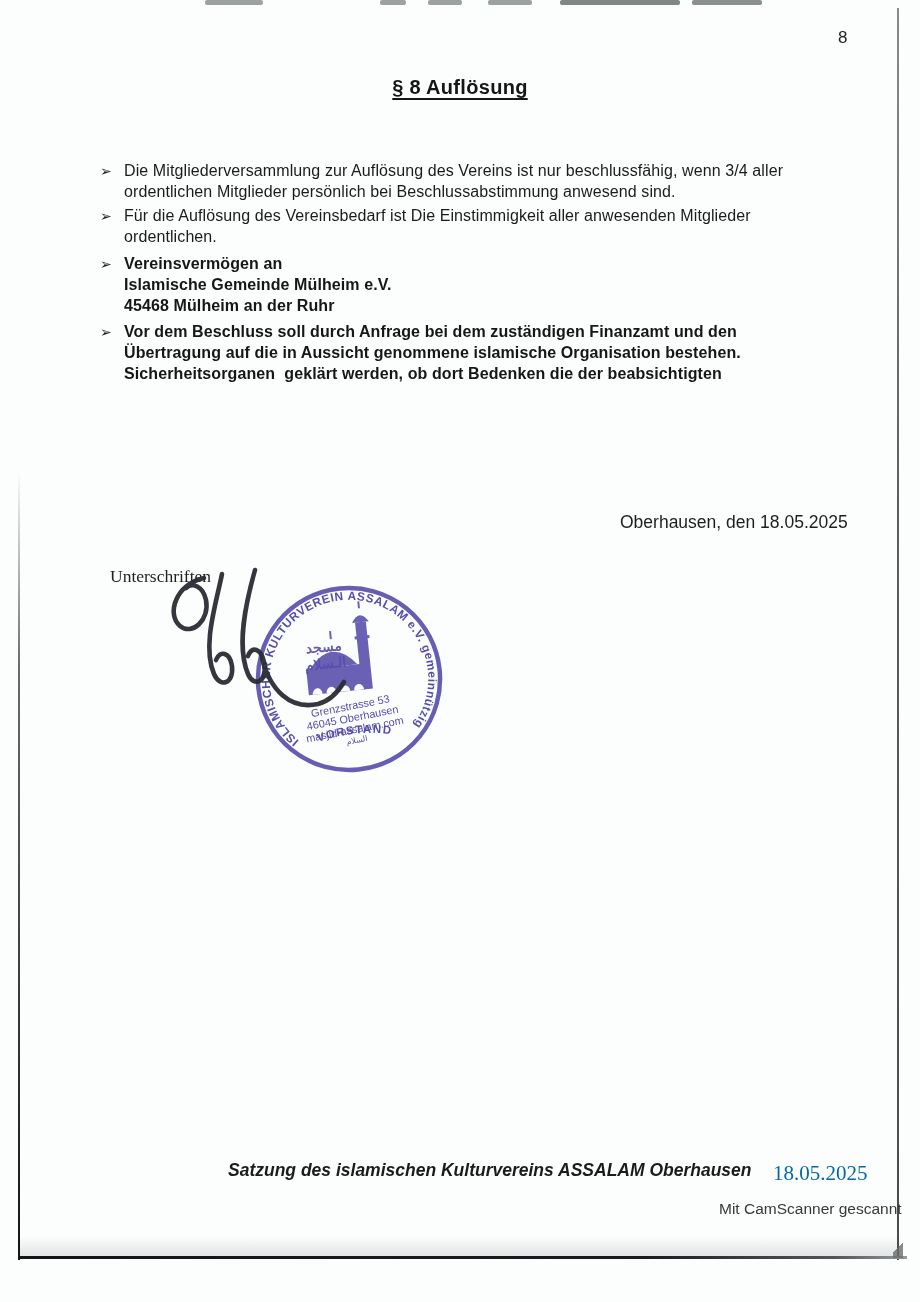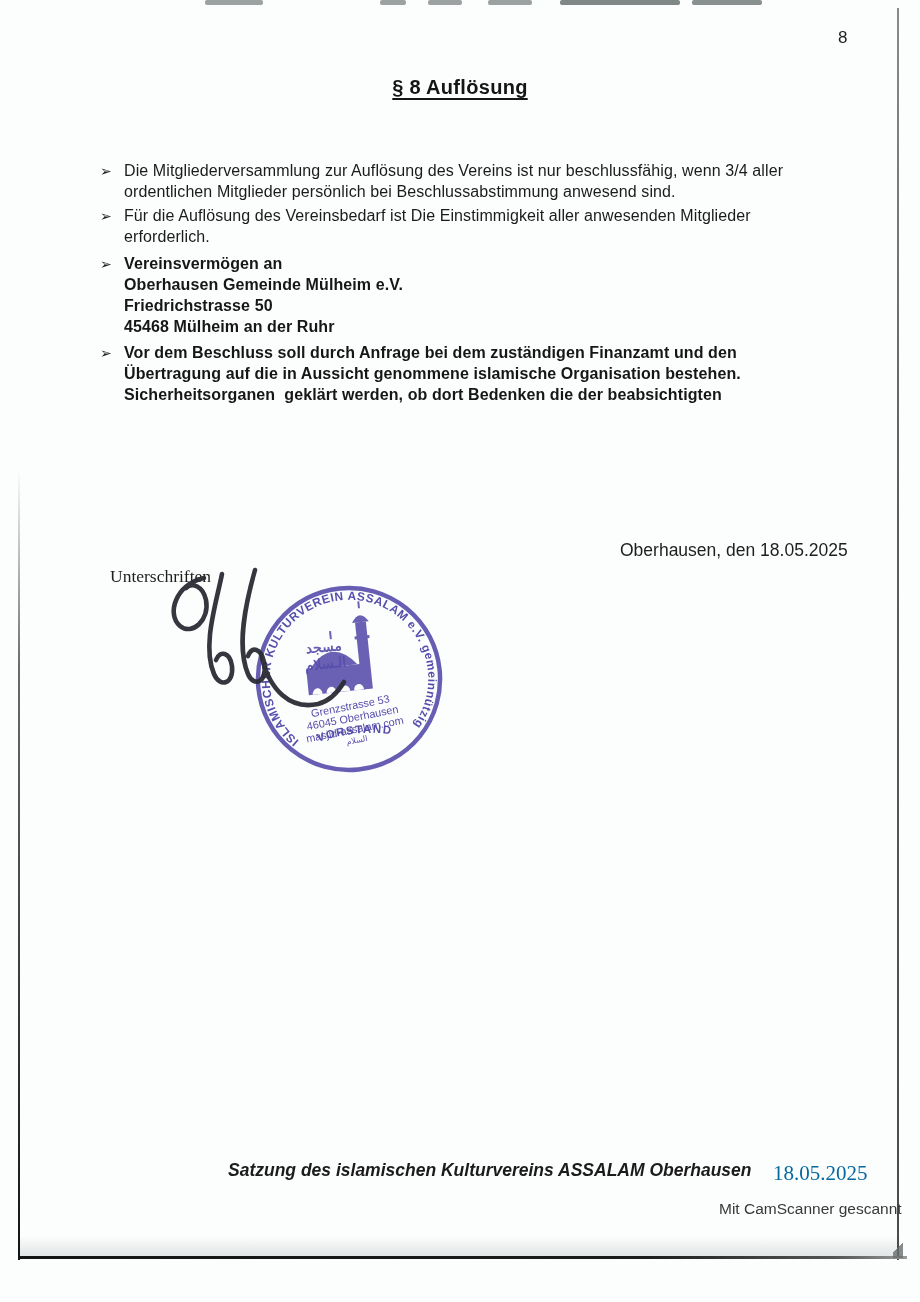--- a/index.html
+++ b/index.html
@@ -32,21 +32,21 @@
   .bullet{display:flex;align-items:flex-start;}
   .bullet .marker{width:24px;flex:0 0 24px;font-size:14px;line-height:21px;color:#222;padding-top:1px;}
   .bullet .lines{flex:1;font-size:16px;line-height:21px;letter-spacing:.1px;color:#1b1b1b;}
   .bullet .lines span{display:block;white-space:pre-wrap;}
   .bullet.bold .lines{font-weight:bold;color:#161616;}
   .bullet + .bullet{margin-top:3px;}
   .bullet.b3{margin-top:6px;}
   .bullet.b4{margin-top:5px;}
 
   .sig-label{position:absolute;left:110px;top:566px;font-size:17.5px;font-family:Liberation Serif, serif;}
-  .place-date{position:absolute;left:620px;top:540px;font-size:17.5px;}
+  .place-date{position:absolute;left:620px;top:512px;font-size:17.5px;}
 
   .signature{position:absolute;left:158px;top:562px;width:205px;height:180px;z-index:3;}
   .stamp{position:absolute;left:250px;top:580px;width:198px;height:198px;
     transform:rotate(-6deg);opacity:.93;z-index:2;}
 
   .footer-title{position:absolute;left:228px;top:1160px;width:560px;
     font-family:Liberation Sans, sans-serif;font-style:italic;font-weight:600;font-size:17.5px;color:#1b1b1b;}
   .footer-date{position:absolute;left:773px;top:1161px;
     font-family:"Liberation Serif",serif;font-size:21px;color:#0369a1;}
 
@@ -83,30 +83,29 @@
       <div class="lines">
         <span>Die Mitgliederversammlung zur Auflösung des Vereins ist nur beschlussfähig, wenn 3/4 aller</span>
         <span>ordentlichen Mitglieder persönlich bei Beschlussabstimmung anwesend sind.</span>
       </div>
     </div>
 
     <div class="bullet">
       <span class="marker">➢</span>
       <div class="lines">
         <span>Für die Auflösung des Vereinsbedarf ist Die Einstimmigkeit aller anwesenden Mitglieder</span>
-        <span>erforderlich.</span>
+        <span>ordentlichen.</span>
       </div>
     </div>
 
     <div class="bullet bold b3">
       <span class="marker">➢</span>
       <div class="lines">
         <span>Vereinsvermögen an</span>
-        <span>Oberhausen Gemeinde Mülheim e.V.</span>
-        <span>Friedrichstrasse 50</span>
+        <span>Islamische Gemeinde Mülheim e.V.</span>
         <span>45468 Mülheim an der Ruhr</span>
       </div>
     </div>
 
     <div class="bullet bold b4">
       <span class="marker">➢</span>
       <div class="lines">
         <span>Vor dem Beschluss soll durch Anfrage bei dem zuständigen Finanzamt und den</span>
         <span>Übertragung auf die in Aussicht genommene islamische Organisation bestehen.</span>
         <span>Sicherheitsorganen  geklärt werden, ob dort Bedenken die der beabsichtigten</span>

